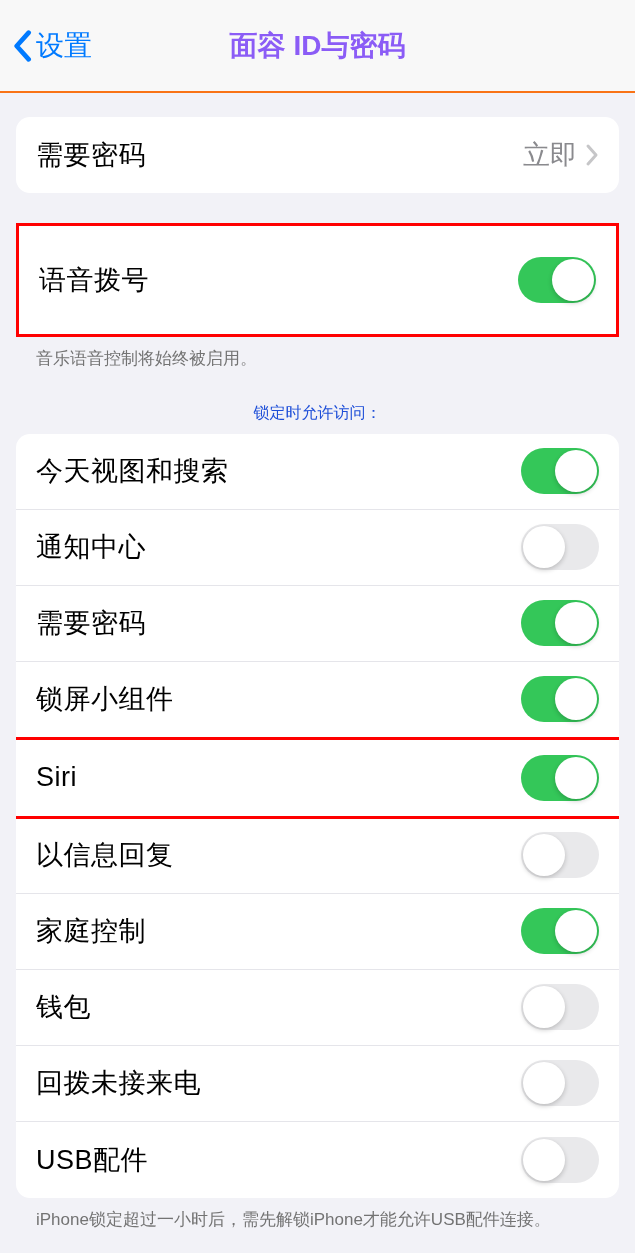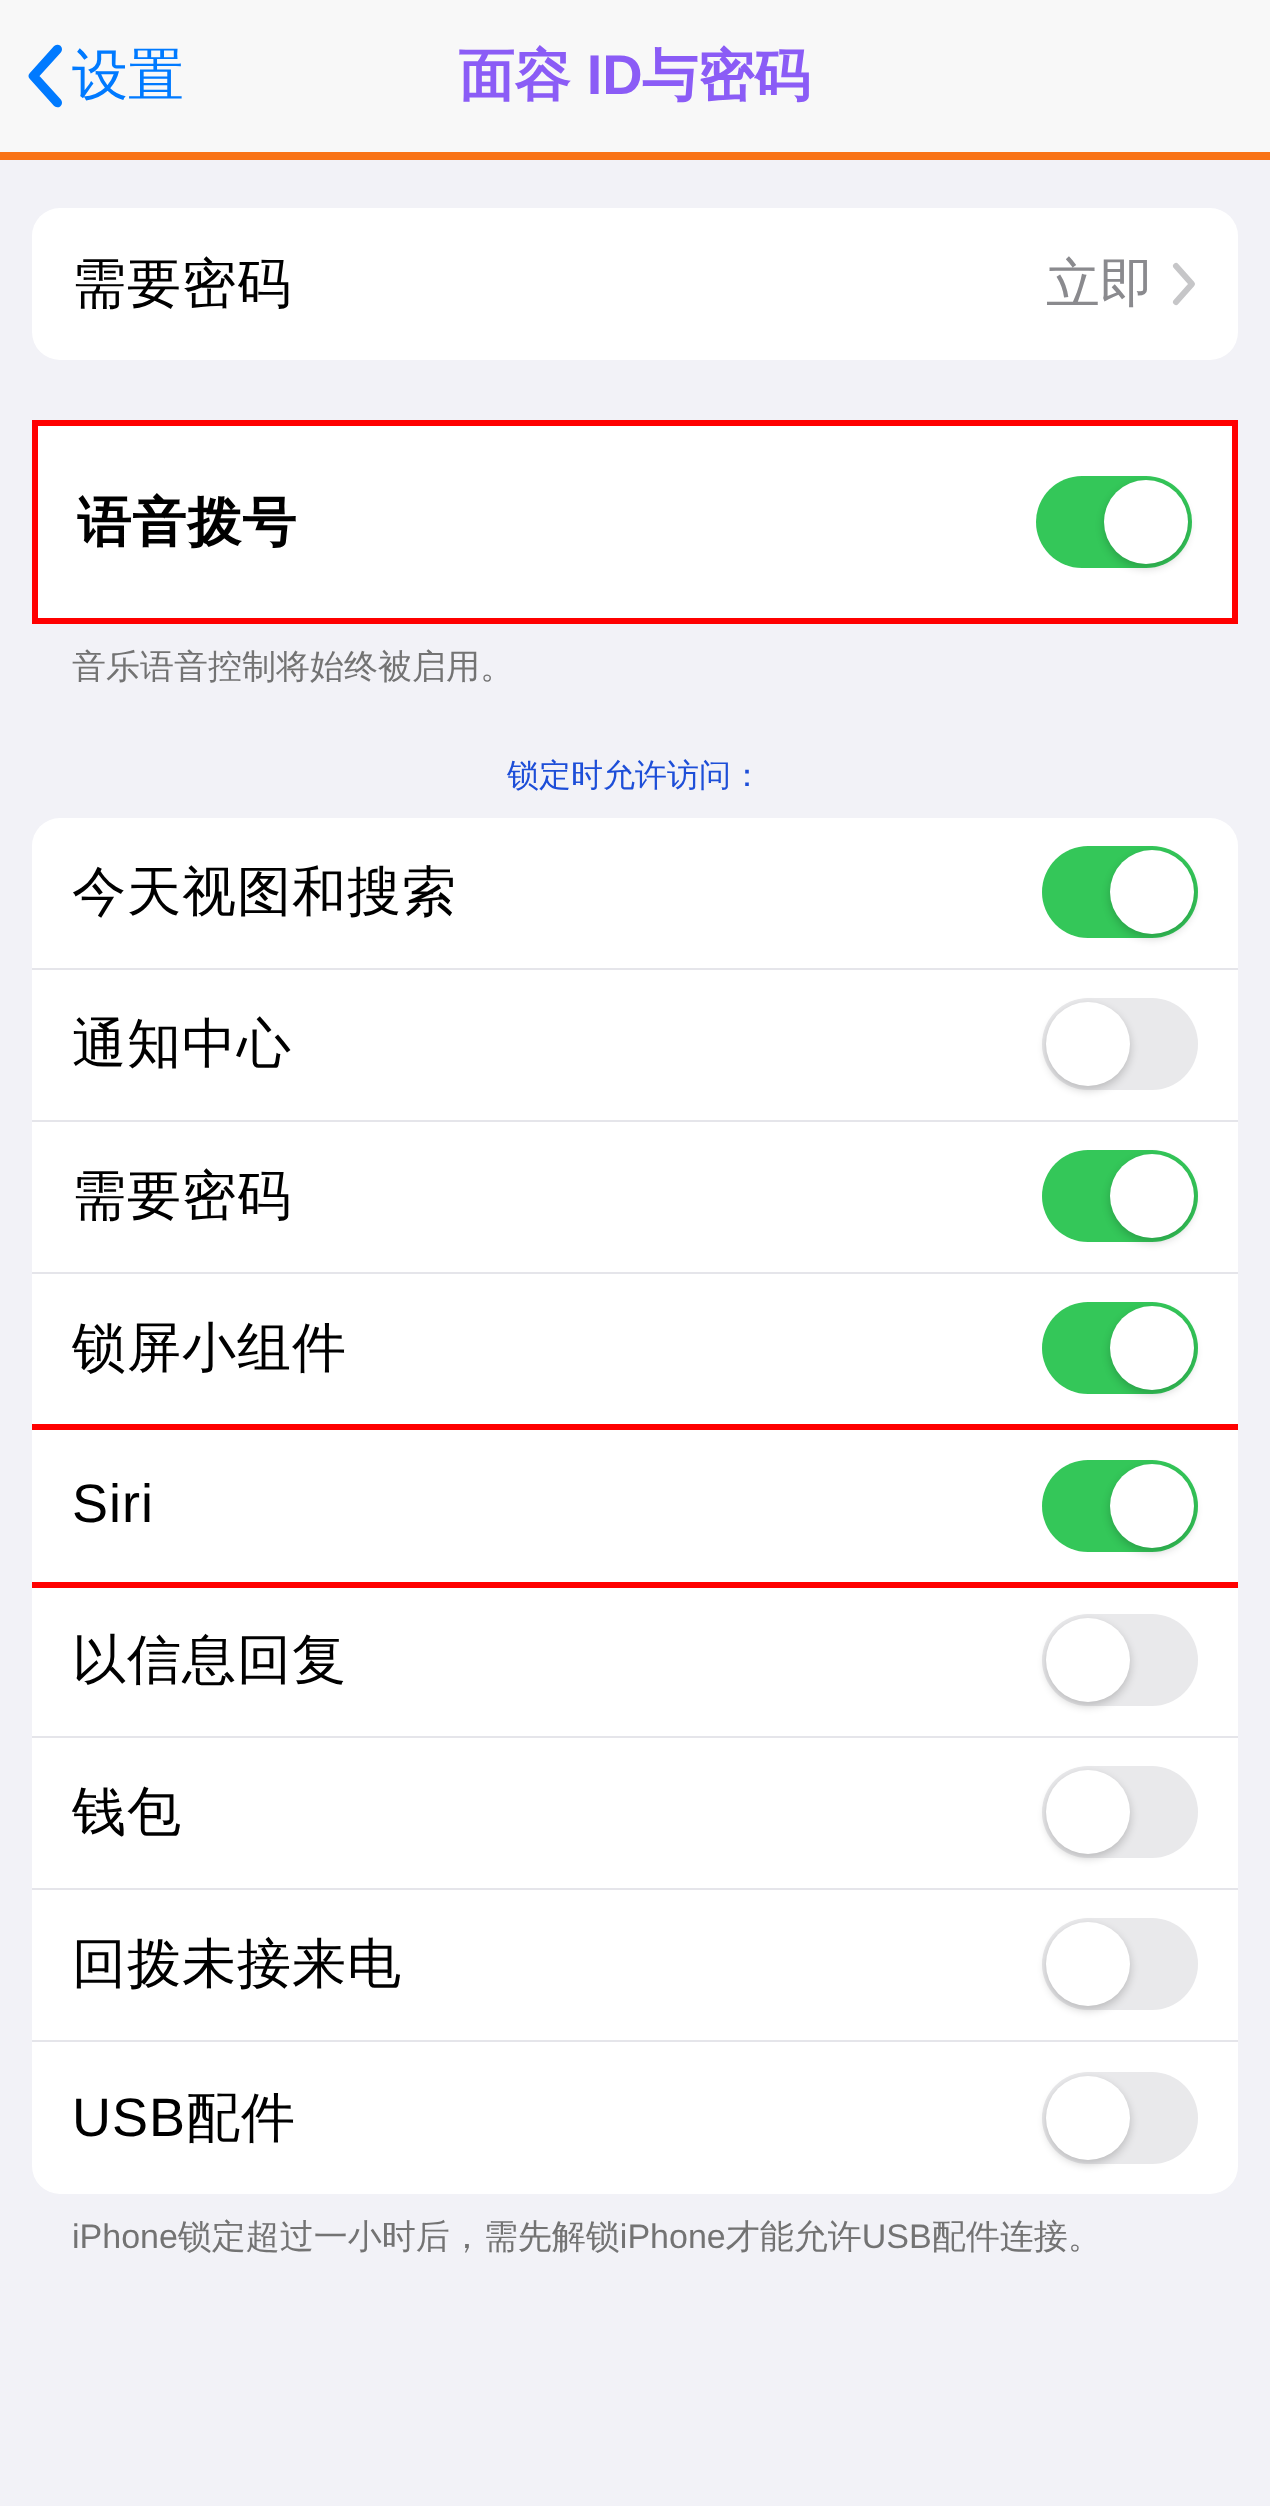--- a/index.html
+++ b/index.html
@@ -9,23 +9,23 @@
       -webkit-font-smoothing: antialiased;
     }
     body {
       width: 635px;
       height: 1253px;
       background: #f2f2f7;
       font-family: -apple-system, "SF Pro Text", "Helvetica Neue", Arial, sans-serif;
       overflow: hidden;
     }
     .nav-bar {
-      height: 80px;
+      height: 93px;
       background: #f8f8f8;
-      border-bottom: 4px solid #f97316;
+      border-bottom: 2px solid #f97316;
       display: flex;
       align-items: center;
       position: relative;
     }
     .back-btn {
       display: flex;
       align-items: center;
       padding-left: 12px;
       color: #007aff;
       font-size: 28px;
@@ -156,21 +156,21 @@
           <svg class="disclosure" viewBox="0 0 14 24">
             <polyline points="3,3 11,12 3,21" fill="none" stroke="#c6c6c8" stroke-width="3" stroke-linecap="round" stroke-linejoin="round"></polyline>
           </svg>
         </div>
       </div>
     </div>
   </div>
 
   <div style="margin: 30px 16px 0 16px; border:3px solid #ff0000;">
     <div class="card" style="border-radius:0;">
-      <div class="row" style="border-bottom:none; height:96px;font-weight:bold;">
+      <div class="row" style="border-bottom:none; height:108px;">
         <span class="row-label">语音拨号</span>
         <div class="toggle on">
           <div class="knob"></div>
         </div>
       </div>
     </div>
   </div>
   <div class="footer-text" style="margin:0 16px;">音乐语音控制将始终被启用。</div>
 
   <div style="height:32px;"></div>
@@ -210,20 +210,26 @@
             </div>
           </div>
         </div>
         <div class="row">
           <span class="row-label">以信息回复</span>
           <div class="toggle off">
             <div class="knob"></div>
           </div>
         </div>
         <div class="row">
+          <span class="row-label">家庭控制</span>
+          <div class="toggle on">
+            <div class="knob"></div>
+          </div>
+        </div>
+        <div class="row">
           <span class="row-label">钱包</span>
           <div class="toggle off">
             <div class="knob"></div>
           </div>
         </div>
         <div class="row">
           <span class="row-label">回拨未接来电</span>
           <div class="toggle off">
             <div class="knob"></div>
           </div>

